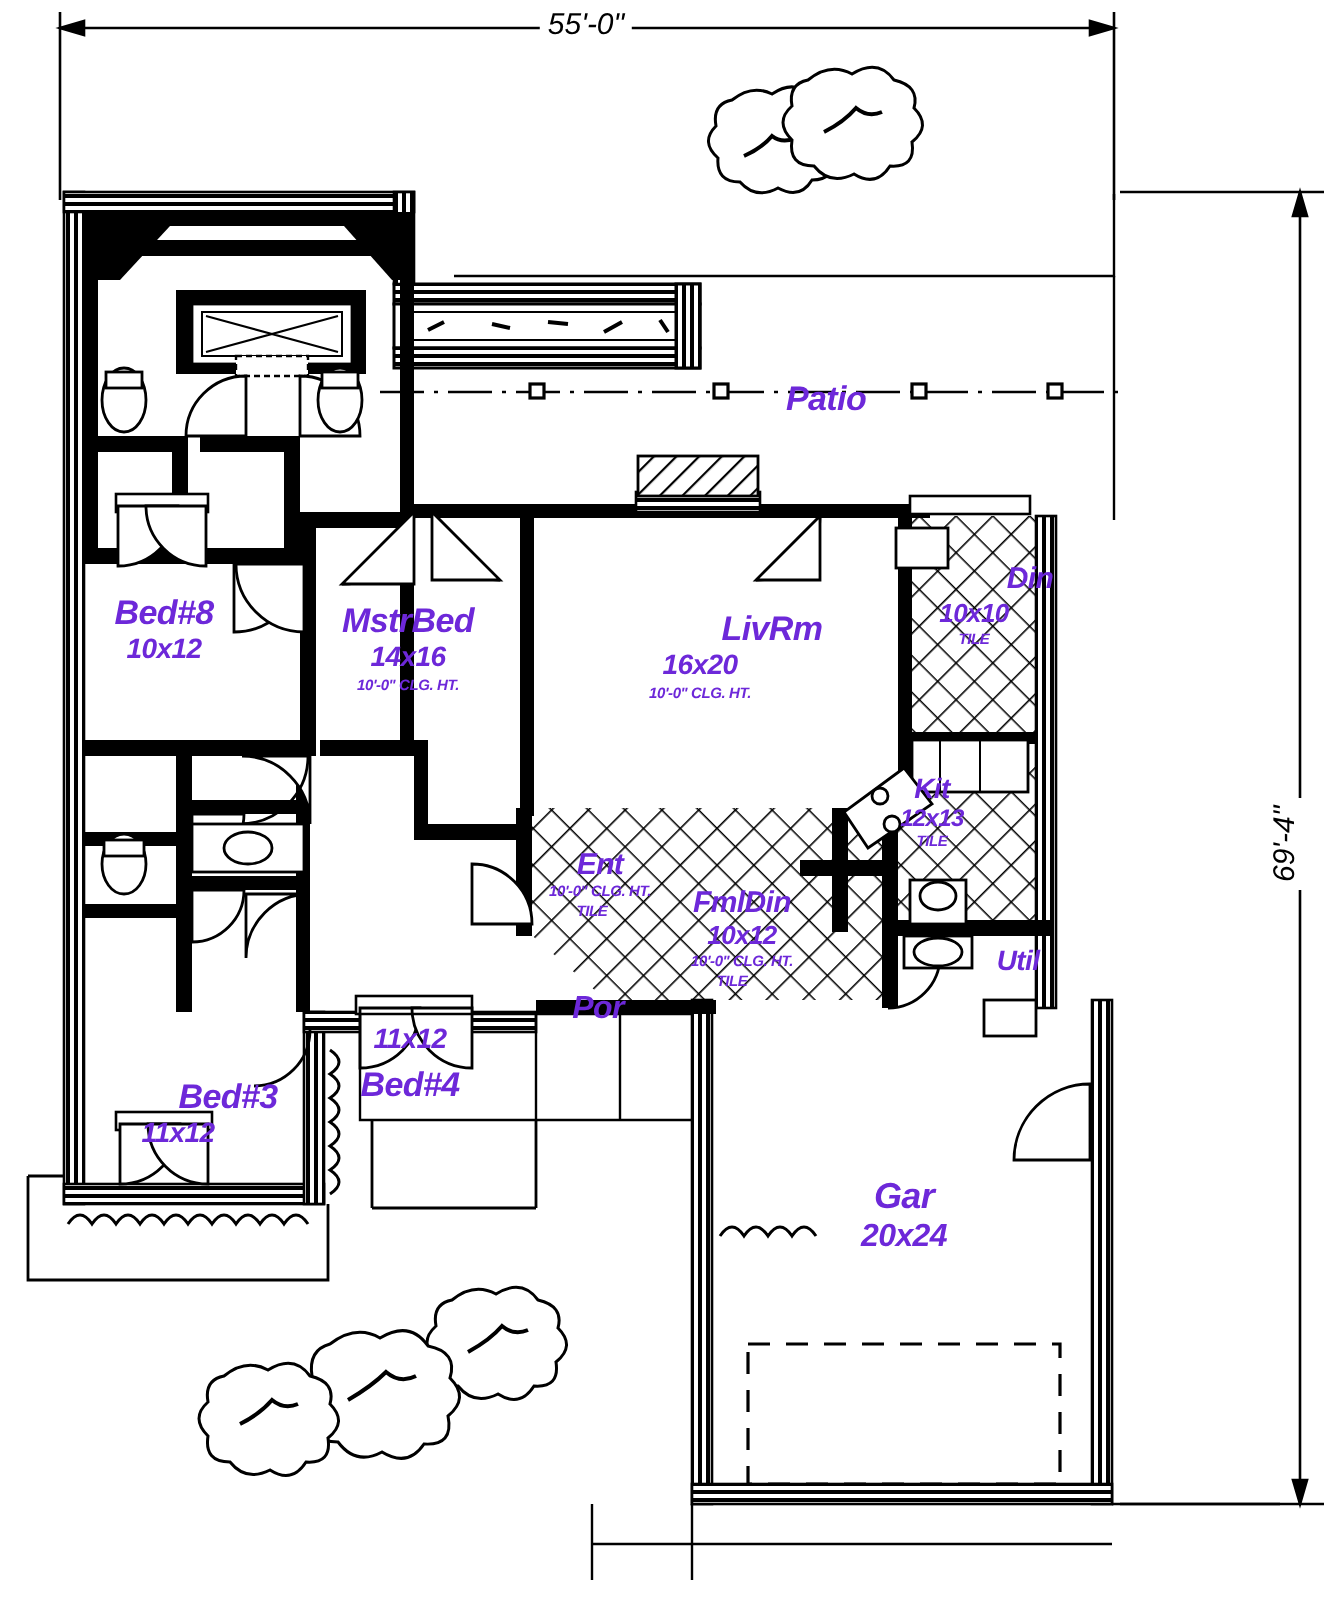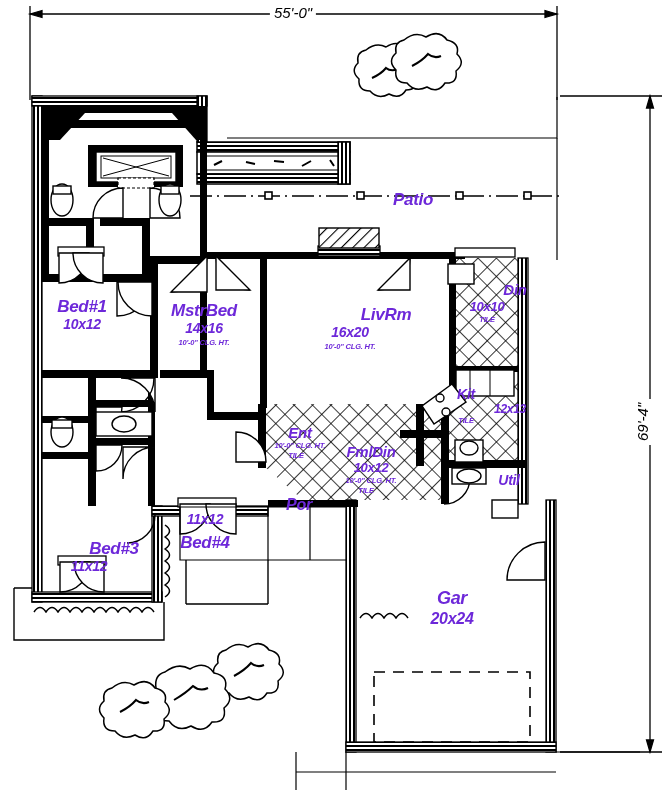--- a/index.html
+++ b/index.html
@@ -256,37 +256,37 @@
     <path d="M165 525 q9 6 0 12 q9 6 0 12 q9 6 0 12 q9 6 0 12 q9 6 0 12 q9 6 0 12"></path>
     <path d="M360 618 q6 -9 12 0 q6 -9 12 0 q6 -9 12 0 q6 -9 12 0"></path>
   </g>
 </svg>
 
 <div class="dimtxt ctr" style="left:293px;top:4px;">55'-0"</div>
 <div class="dimtxt vert" style="left:634px;top:445px;">69'-4"</div>
 
 <div class="lbl rm-name ctr" style="left:413px;top:190px;font-size:17px;">Patio</div>
 
-<div class="lbl rm-name ctr" style="left:82px;top:297px;font-size:17px;">Bed#1</div>
+<div class="lbl rm-name ctr" style="left:82px;top:297px;font-size:17px;">Bed#8</div>
 <div class="lbl rm-dim ctr" style="left:82px;top:316px;">10x12</div>
 
 <div class="lbl rm-name ctr" style="left:204px;top:301px;font-size:17px;">MstrBed</div>
 <div class="lbl rm-dim ctr" style="left:204px;top:320px;">14x16</div>
 <div class="lbl rm-small ctr" style="left:204px;top:338px;">10'-0" CLG. HT.</div>
 
 <div class="lbl rm-name ctr" style="left:350px;top:305px;font-size:17px;margin-left:36px;">LivRm</div>
 <div class="lbl rm-dim ctr" style="left:350px;top:324px;">16x20</div>
 <div class="lbl rm-small ctr" style="left:350px;top:342px;">10'-0" CLG. HT.</div>
 
 <div class="lbl rm-name ctr" style="left:487px;top:281px;font-size:15px;margin-left:28px;">Din</div>
 <div class="lbl rm-dim ctr" style="left:487px;top:299px;font-size:13px;">10x10</div>
 <div class="lbl rm-small ctr" style="left:487px;top:315px;">TILE</div>
 
 <div class="lbl rm-name ctr" style="left:466px;top:386px;font-size:14px;">Kit</div>
-<div class="lbl rm-dim ctr" style="left:466px;top:402px;font-size:12px;margin-left:44px;">12x13</div>
+<div class="lbl rm-dim ctr" style="left:466px;top:402px;font-size:12px;">12x13</div>
 <div class="lbl rm-small ctr" style="left:466px;top:416px;">TILE</div>
 
 <div class="lbl rm-name ctr" style="left:509px;top:472px;font-size:14px;">Util</div>
 
 <div class="lbl rm-name ctr" style="left:300px;top:424px;font-size:15px;">Ent</div>
 <div class="lbl rm-small ctr" style="left:300px;top:441px;">10'-0" CLG. HT.</div>
 <div class="lbl rm-small ctr" style="left:296px;top:451px;">TILE</div>
 
 <div class="lbl rm-name ctr" style="left:371px;top:443px;font-size:15px;">FmlDin</div>
 <div class="lbl rm-dim ctr" style="left:371px;top:460px;font-size:13px;">10x12</div>

